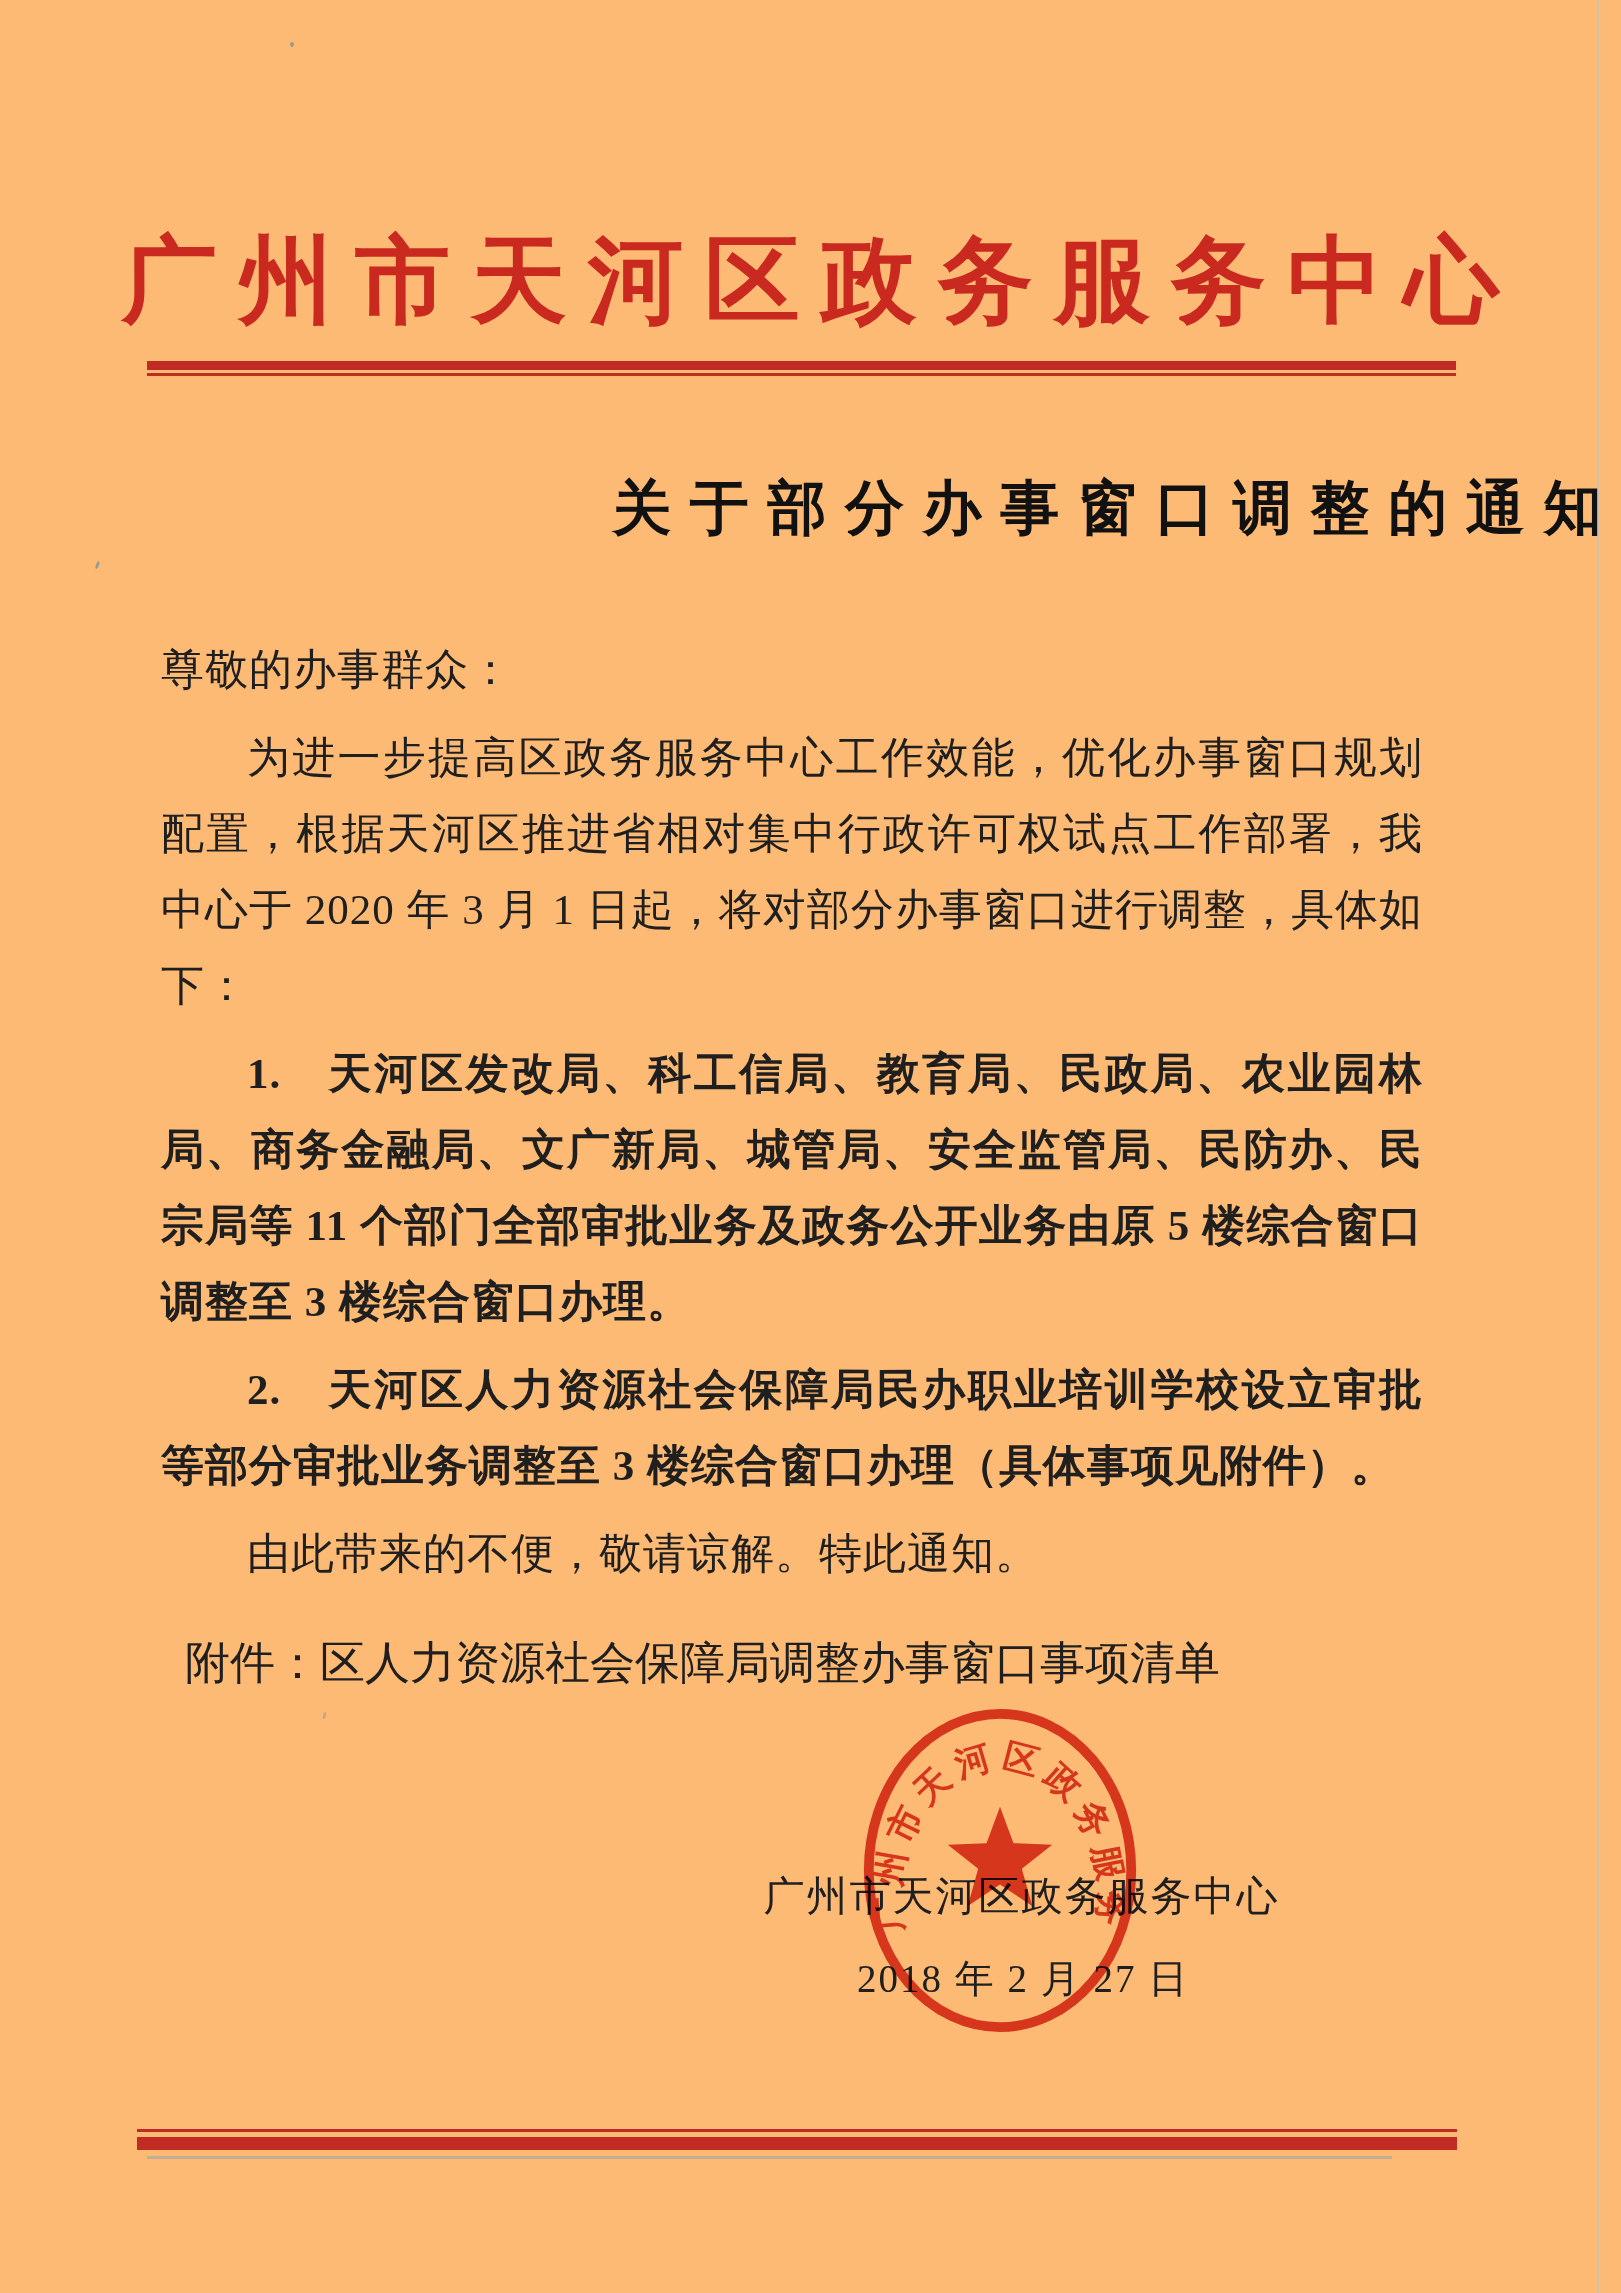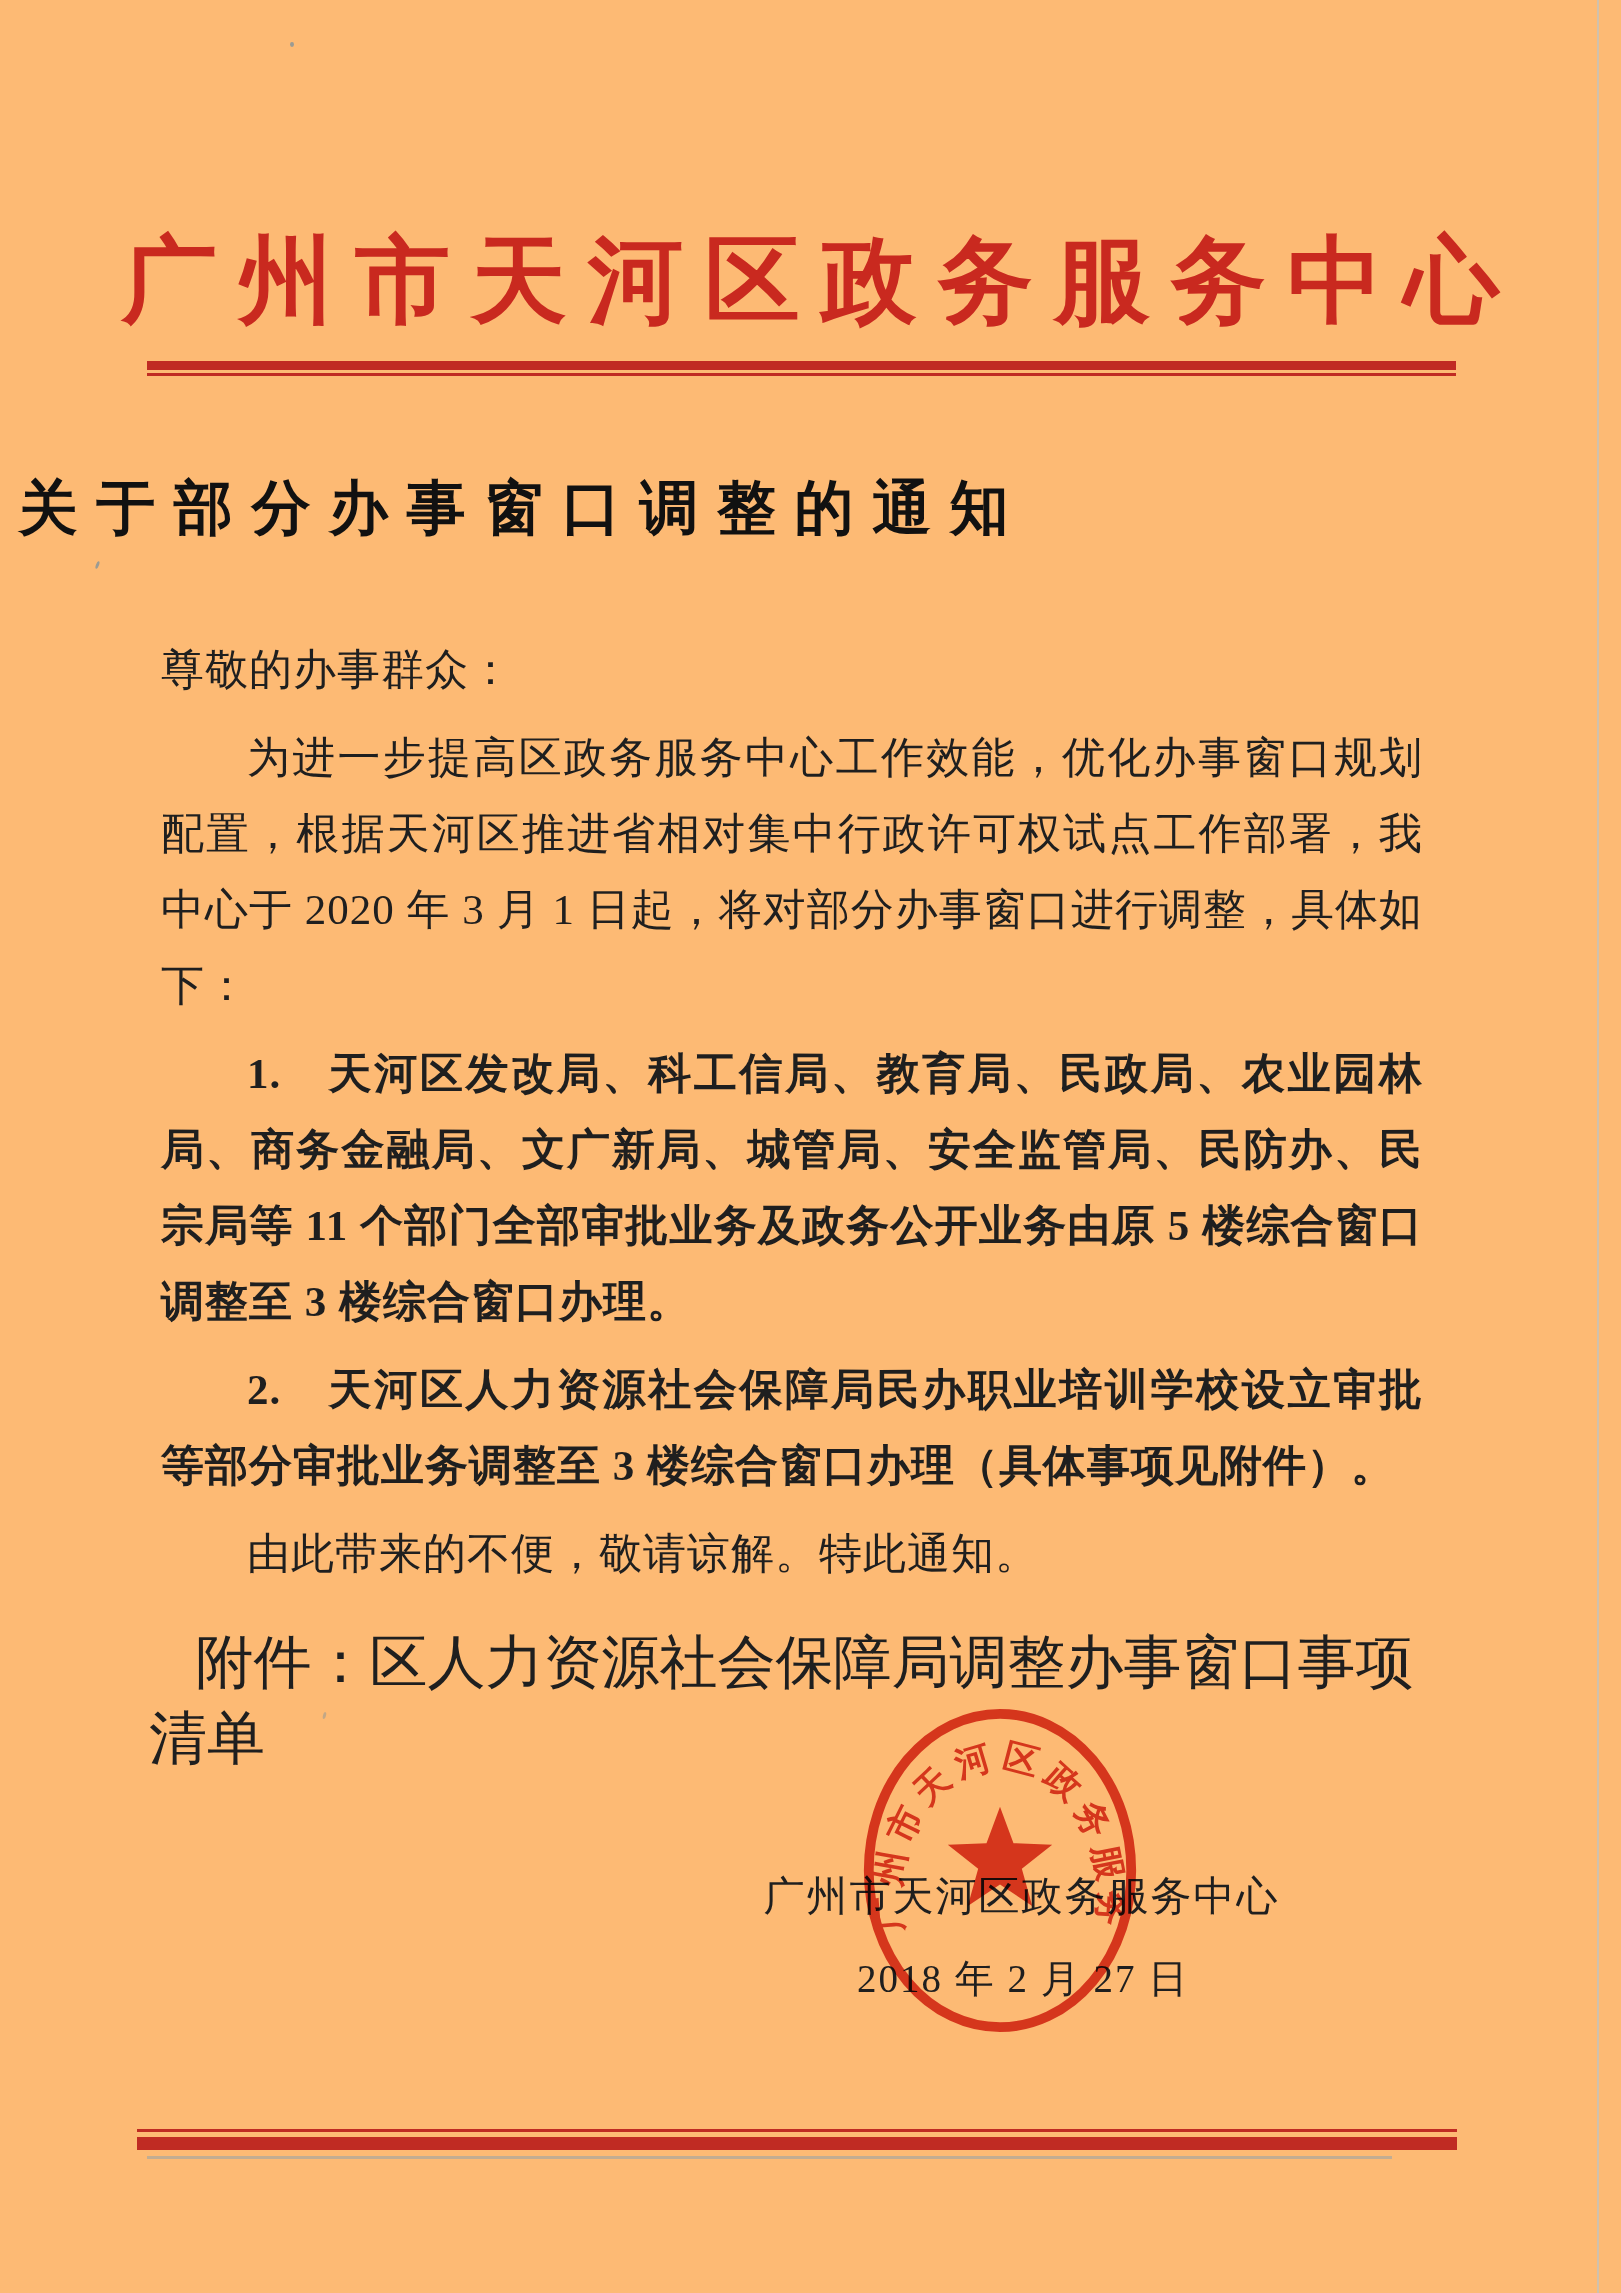--- a/index.html
+++ b/index.html
@@ -11,33 +11,33 @@
     font-size:95px;font-weight:bold;color:#c9291f;letter-spacing:21.6px;line-height:118px;
     text-indent:21.6px;white-space:nowrap;}
 
   .rule{position:absolute;background:#c02b23;}
   .rule-top-thick{left:147px;top:361px;width:1309px;height:8.8px;}
   .rule-top-thin{left:147px;top:373px;width:1309px;height:2.9px;}
   .rule-bottom-thin{left:137px;top:2129px;width:1320px;height:2.9px;}
   .rule-bottom-thick{left:137px;top:2137px;width:1320px;height:12.7px;}
   .rule-bottom-gray{left:147px;top:2156px;width:1245px;height:2.9px;background:#a8a89f;opacity:.7;}
 
-  .doc-title{position:absolute;top:469px;left:0;width:1621px;text-align:left;
+  .doc-title{position:absolute;top:469px;left:0;width:1621px;text-align:right;
     font-size:59px;font-weight:bold;letter-spacing:18.6px;text-indent:18.6px;color:#111;
     line-height:78px;white-space:nowrap;}
 
   .body-text{position:absolute;left:149px;top:620px;width:1286px;
     font-size:43px;line-height:76px;text-align:justify;letter-spacing:1px;}
   .body-text p{margin:12px;padding:0;}
   .salutation{text-indent:0;}
   .para{text-indent:2em;}
   .para.bold{font-weight:bold;}
 
   .attachment{position:absolute;left:149px;top:1625px;width:1286px;
-    font-size:58px;line-height:76px;text-indent:0.8em;}
+    font-size:45px;line-height:76px;text-indent:0.8em;}
 
   .signature-org{position:absolute;left:757px;top:1867px;width:529px;text-align:center;
     font-size:41px;line-height:59px;letter-spacing:2px;white-space:nowrap;}
   .signature-date{position:absolute;left:778px;top:1949px;width:490px;text-align:center;
     font-size:39px;line-height:59px;letter-spacing:2px;white-space:nowrap;}
 
   .seal{position:absolute;left:858px;top:1705px;width:284px;height:331px;
     mix-blend-mode:multiply;opacity:.92;}
 
   .edge-right{position:absolute;left:1597px;top:0;width:2px;height:2294px;background:#c3c3bb;opacity:.8;}

